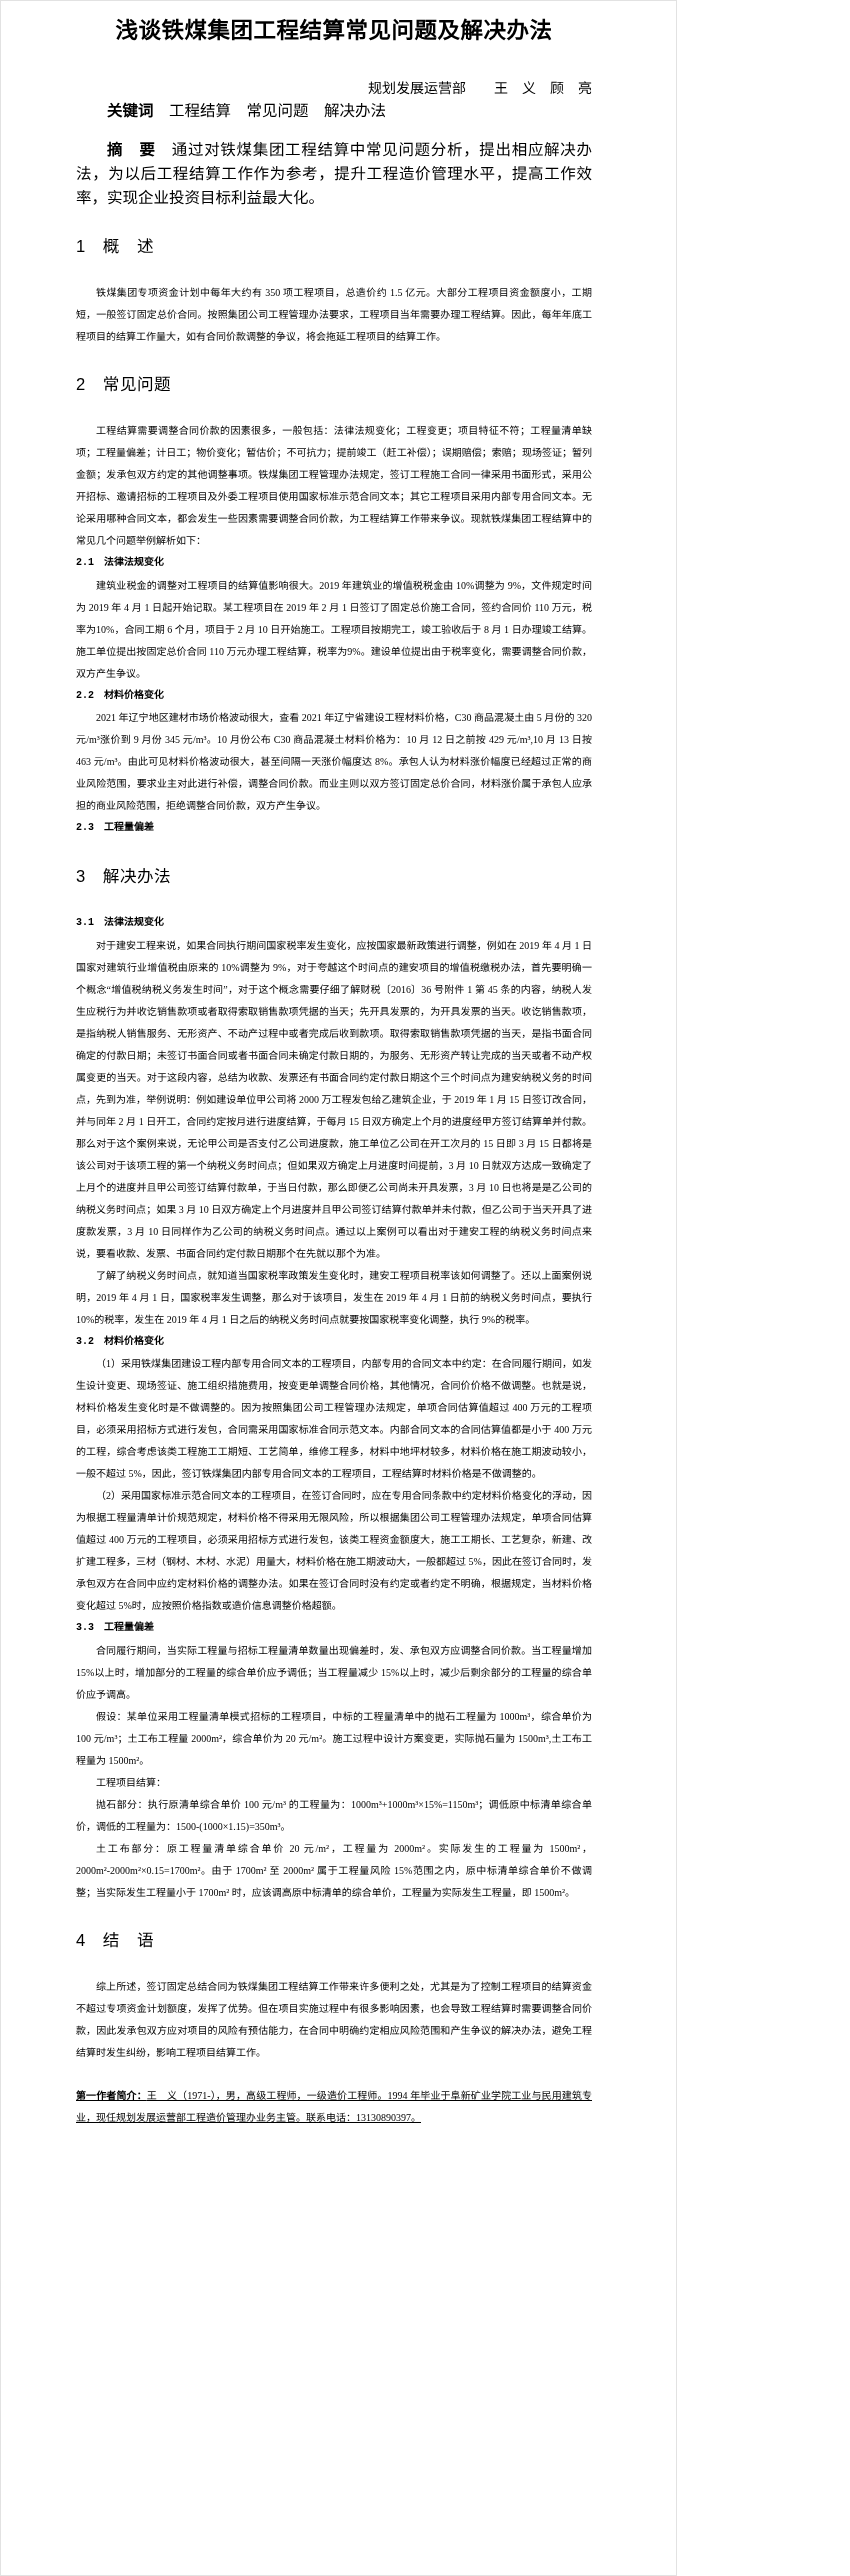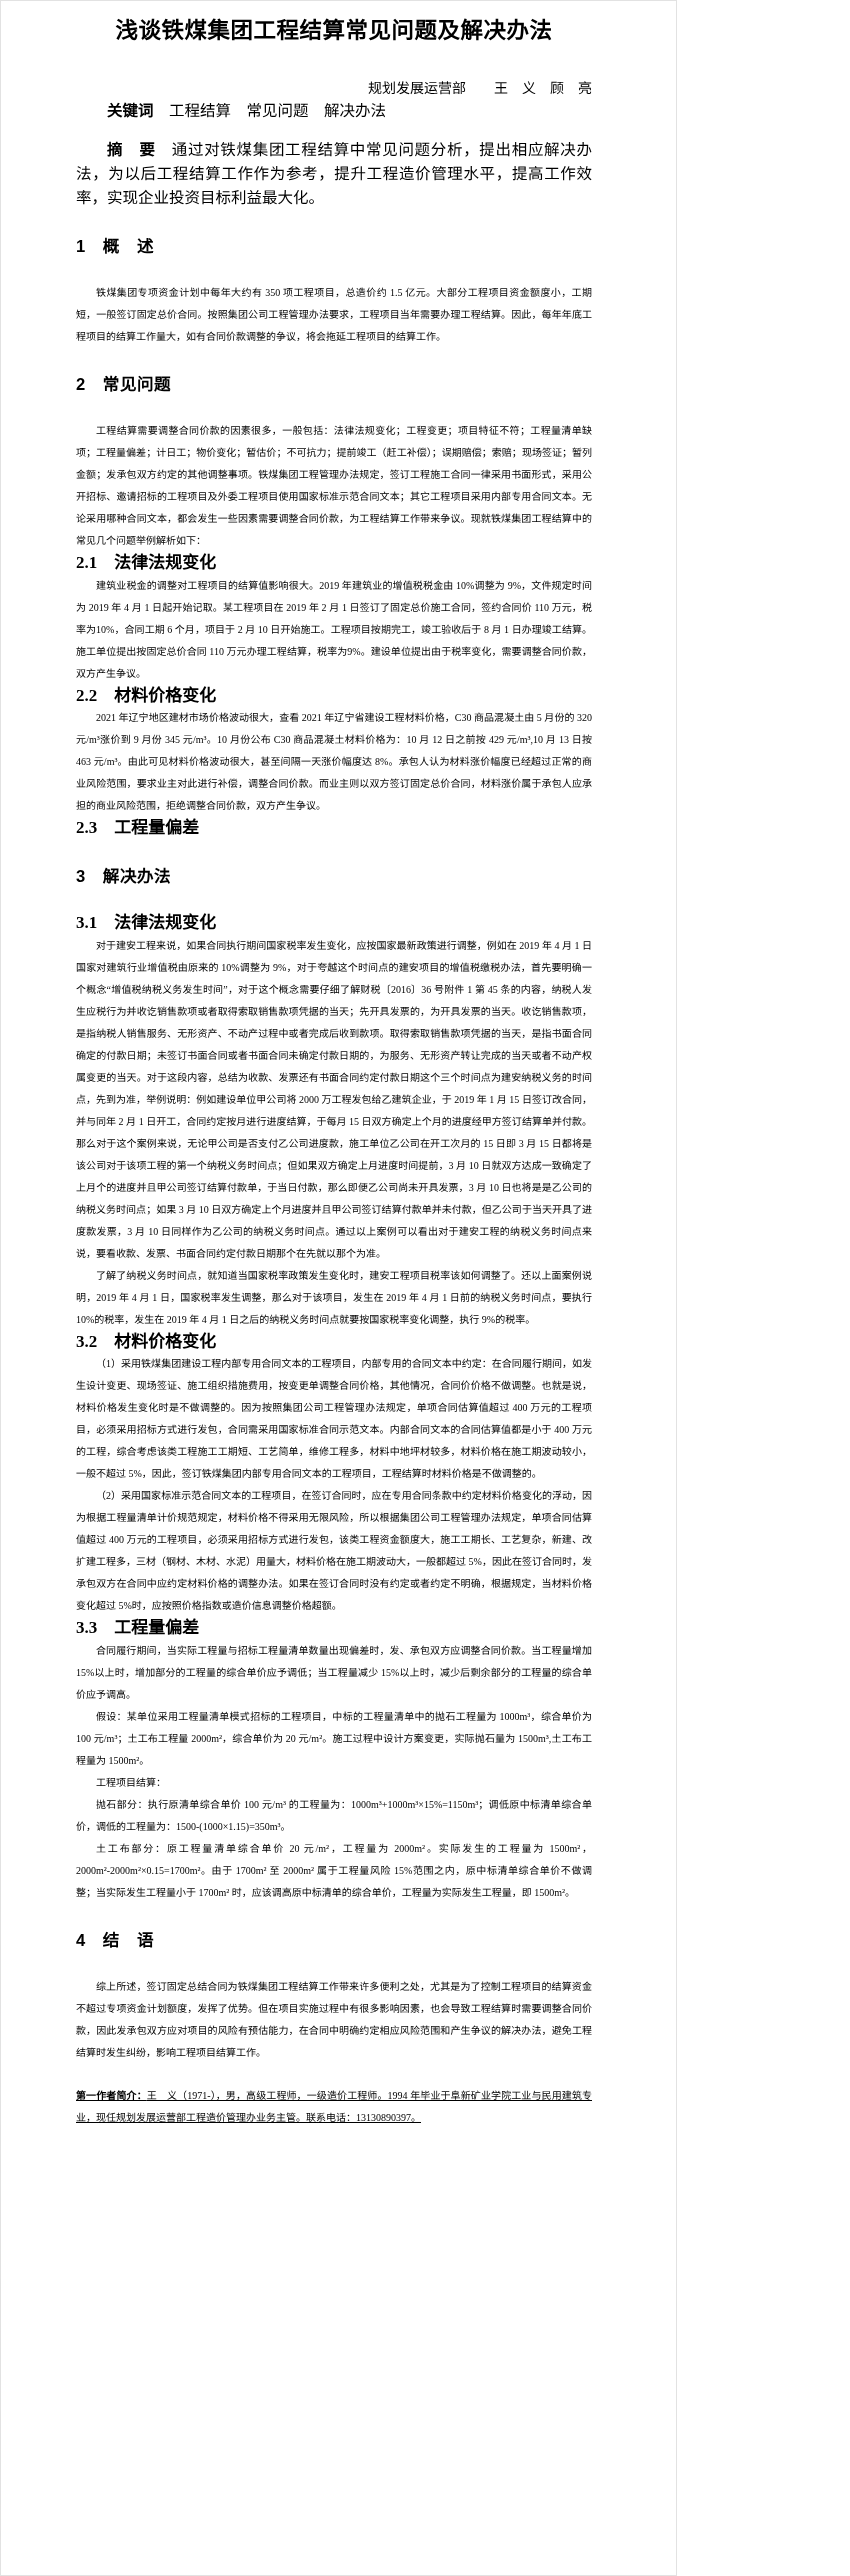--- a/index.html
+++ b/index.html
@@ -42,31 +42,31 @@
   .keywords {
     margin-top: 1.1px;
   }
   .hei {
     font-weight: bold;
     font-family: "Liberation Sans", "DejaVu Sans", sans-serif;
   }
   .h-main {
     margin: 25px 0 23.6px 0;
     font-size: 16.6px;
-    font-weight: bold;
+    font-weight: normal;
     line-height: 23.6px;
     font-family: "Liberation Sans", "DejaVu Sans", sans-serif;
     letter-spacing: 0.5px;
   }
   .h-sub {
     margin: 0;
-    font-size: 17px;
+    font-size: 10px;
     font-weight: bold;
     line-height: 22.5px;
-    font-family: Liberation Serif, serif;
+    font-family: Liberation Mono, monospace;
   }
   .para {
     margin: 0;
     font-size: 10px;
     line-height: 22px;
     text-align: justify;
     text-indent: 2em;
   }
   .footer-bio {
     margin-top: 21.4px;

